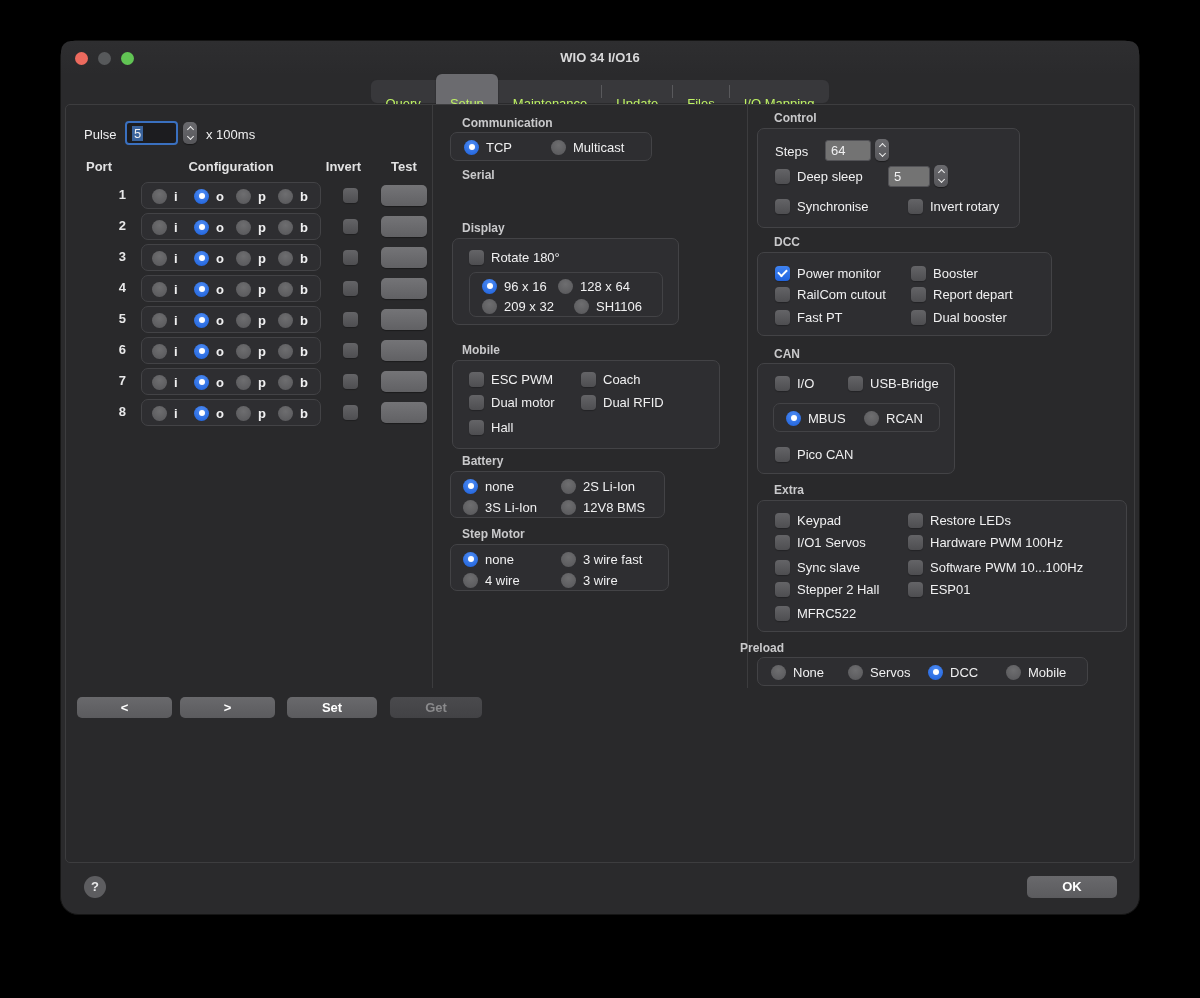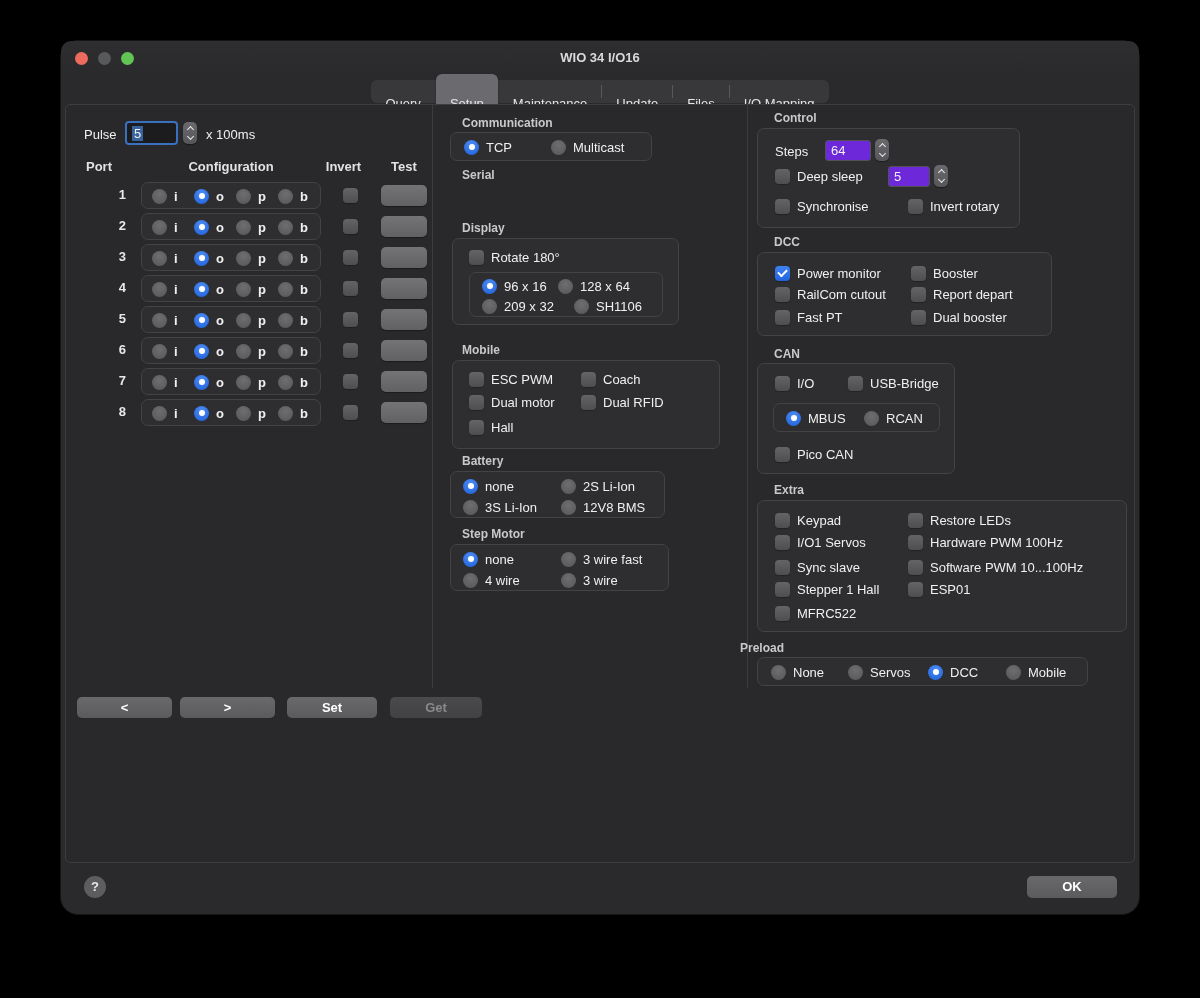--- a/index.html
+++ b/index.html
@@ -6,40 +6,40 @@
   html,body{width:1200px;height:998px;background:#000;font-family:"Liberation Sans",sans-serif;overflow:hidden;}
   .window{position:absolute;left:60px;top:40px;width:1080px;height:875px;background:#2a2a2c;border-radius:18px;border:1px solid #151515;box-shadow:0 30px 70px rgba(0,0,0,.75);}
   
   .titlebar{position:absolute;top:0;left:0;right:0;height:34px;background:linear-gradient(#2e2e30,#2a2a2c);border-radius:10px 10px 0 0;}
   .lights{position:absolute;left:14px;top:11px;display:flex;gap:10px;}
   .light{width:13px;height:13px;border-radius:50%;}
   .title{position:absolute;left:0;right:0;top:9px;text-align:center;font-size:13px;font-weight:bold;color:#d9d9da;}
   
   .tabbar{position:absolute;top:38px;left:0;right:0;display:flex;justify-content:center;}
   .segments{display:flex;align-items:center;background:#38383b;border-radius:7px;height:25px;padding:0 1px;box-shadow:inset 0 0 0 1px rgba(0,0,0,.25);}
-  .tab{padding:18px 14px;font-size:13px;color:#e5e5e5;height:23px;line-height:23px;border-radius:6px;white-space:nowrap;}
+  .tab{padding:18px 14px;font-size:13px;color:#bef264;height:23px;line-height:23px;border-radius:6px;white-space:nowrap;}
   .tab.on{background:#6b6b6f;box-shadow:0 1px 2px rgba(0,0,0,.35);}
   .tsep{width:1px;height:13px;background:#59595c;}
   .tsep.hide{visibility:hidden;}
   
   .panel{position:absolute;left:4px;right:4px;top:63px;height:759px;background:#29292b;border:1px solid #3d3d3f;border-radius:5px;}
   .vdiv{position:absolute;top:0;width:1px;height:583px;background:#3c3c3e;}
   .slab{position:absolute;font-size:12px;font-weight:bold;color:#c9c9cb;white-space:nowrap;}
   .gb{position:absolute;background:#2e2e31;border:1px solid #434346;border-radius:7px;}
   .pair{position:absolute;display:flex;align-items:center;gap:7px;height:20px;white-space:nowrap;}
   .lbl{font-size:13px;color:#f0f0f1;}
   .olbl{font-weight:bold;}
   .radio{width:15px;height:15px;border-radius:50%;background:radial-gradient(circle at 50% 35%,#6e6e70,#565659);flex:none;position:relative;}
   .radio.on{background:radial-gradient(circle at 50% 30%,#4e8cf4,#1c5fd9);}
   .radio.on::after{content:"";position:absolute;left:4.5px;top:4.5px;width:6px;height:6px;border-radius:50%;background:#fff;}
   .cb{width:15px;height:15px;border-radius:4px;background:linear-gradient(#646467,#4e4e51);flex:none;position:relative;box-shadow:0 1px 1px rgba(0,0,0,.25);}
   .cb.on{background:linear-gradient(#3f83f2,#2063de);}
   .cb.on::after{content:"";position:absolute;left:3px;top:3.5px;width:7px;height:4px;border-left:2px solid #fff;border-bottom:2px solid #fff;transform:rotate(-45deg);}
   .cbx-abs{position:absolute;}
-  .numfield{position:absolute;background:#6d28d9;border:1px solid #525256;border-radius:3px;color:#f0f0f1;font-size:13px;line-height:18px;padding:1px 5px;height:21px;}
+  .numfield{position:absolute;background:#737373;border:1px solid #525256;border-radius:3px;color:#f0f0f1;font-size:13px;line-height:18px;padding:1px 5px;height:21px;}
   .numfield.focus{border:2px solid #3a70c0;background:#1c1c1f;border-radius:4px;height:24px;line-height:19px;}
   .sel{background:#3a639c;padding:0 2px;}
   .stepper{position:absolute;width:14px;height:22px;background:linear-gradient(#6a6a6e,#56565a);border-radius:5px;display:flex;flex-direction:column;align-items:center;justify-content:center;box-shadow:0 1px 1px rgba(0,0,0,.4);}
   .stepper i{display:block;width:5px;height:5px;border-right:1.6px solid #ececec;border-bottom:1.6px solid #ececec;}
   .stepper .up{transform:rotate(-135deg);margin-bottom:1px;}
   .stepper .down{transform:rotate(45deg);margin-top:1px;}
   .testbtn{position:absolute;width:46px;height:21px;border-radius:5px;border:none;background:linear-gradient(#747477,#616164);box-shadow:0 1px 1px rgba(0,0,0,.35);}
   .fbtn{position:absolute;height:21px;border:none;border-radius:5px;background:linear-gradient(#69696c,#5b5b5e);color:#fff;font-size:13px;font-weight:bold;text-align:center;line-height:21px;font-family:"Liberation Sans",sans-serif;}
   .fbtn.disabled{background:linear-gradient(#4a4a4d,#424245);color:#8a8a8c;}
   .hdr{position:absolute;top:54px;font-size:13px;font-weight:bold;color:#e2e2e3;text-align:center;}
@@ -506,21 +506,21 @@
       <label class="pair" style="left:17px;top:56px">
           <span class="cb"></span>
           <span class="lbl">Sync slave</span>
         </label>
       <label class="pair" style="left:150px;top:56px">
           <span class="cb"></span>
           <span class="lbl">Software PWM 10...100Hz</span>
         </label>
       <label class="pair" style="left:17px;top:78px">
           <span class="cb"></span>
-          <span class="lbl">Stepper 1 Hall</span>
+          <span class="lbl">Stepper 2 Hall</span>
         </label>
       <label class="pair" style="left:150px;top:78px">
           <span class="cb"></span>
           <span class="lbl">ESP01</span>
         </label>
       <label class="pair" style="left:17px;top:102px">
           <span class="cb"></span>
           <span class="lbl">MFRC522</span>
         </label>
     </div>

